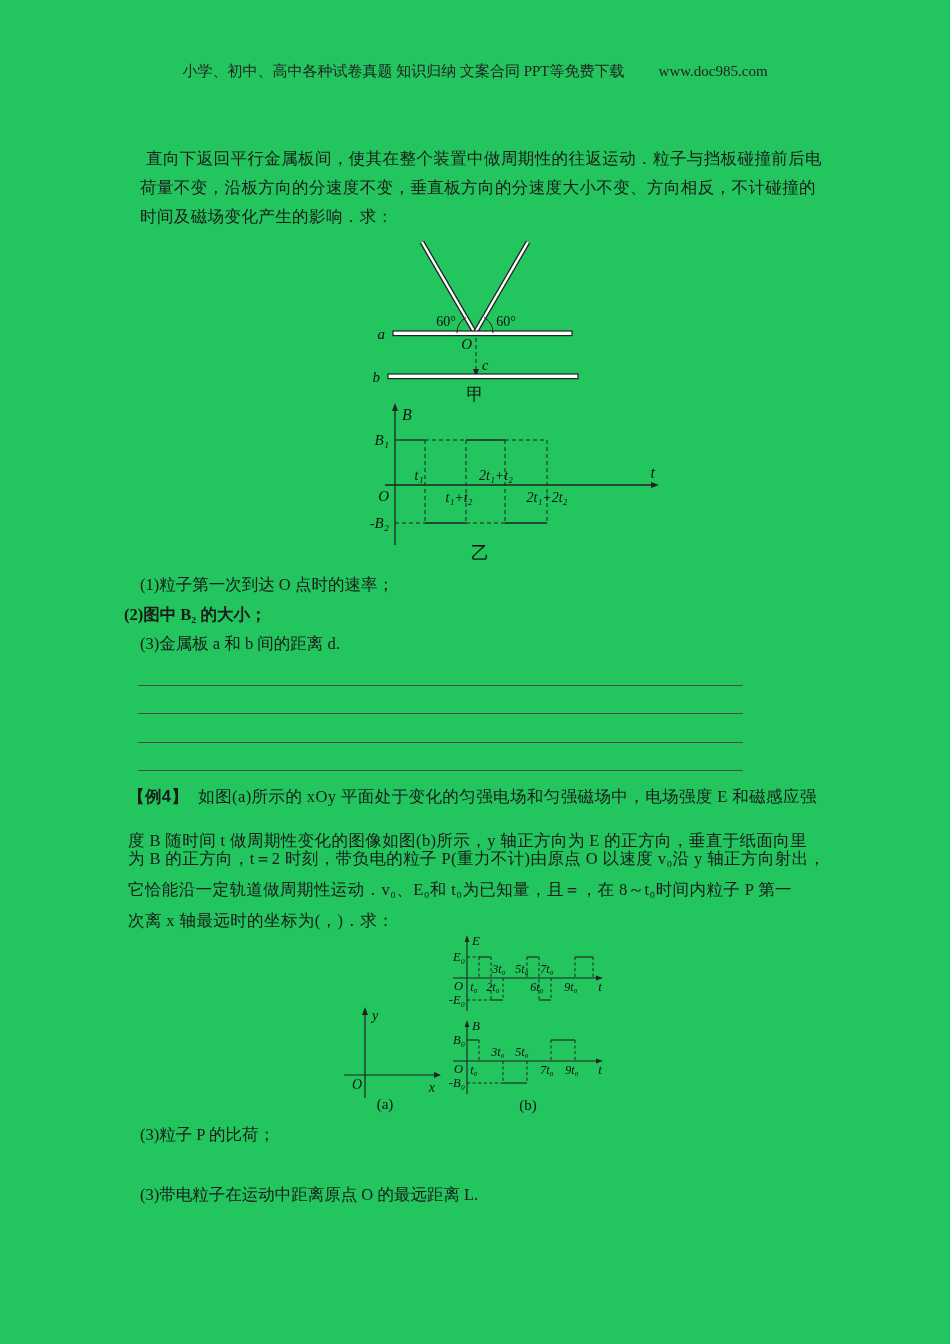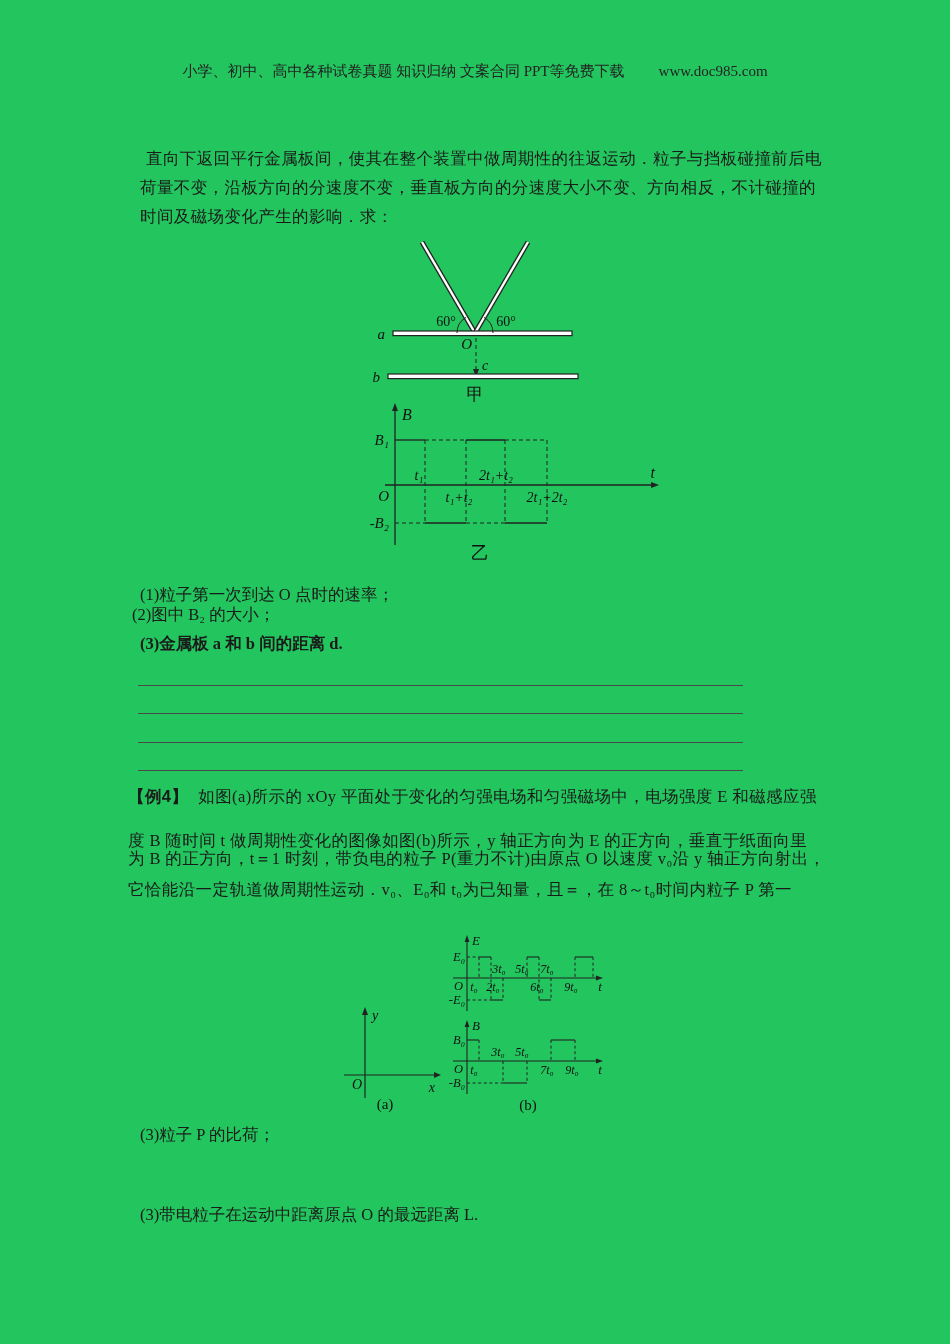--- a/index.html
+++ b/index.html
@@ -93,33 +93,34 @@
       <line class="dash" x1="192" y1="37" x2="192" y2="120"></line>
     </g>
 
     <text class="it" x="64" y="77" font-size="14" text-anchor="middle">t₁</text>
     <text class="it" x="104" y="99" font-size="14" text-anchor="middle">t₁+t₂</text>
     <text class="it" x="141" y="77" font-size="14" text-anchor="middle">2t₁+t₂</text>
     <text class="it" x="192" y="99" font-size="14" text-anchor="middle">2t₁+2t₂</text>
     <text x="125" y="156" font-size="18" text-anchor="middle">乙</text>
   </svg>
 
-  <div class="qline" style="top:574px;left:140px;margin-top:10px;">(1)粒子第一次到达 O 点时的速率；</div>
-  <div class="qline" style="top:604px;left:132px;">(2)图中 B₂ 的大小；</div>
-  <div class="qline" style="top:633px;left:140px;font-weight:bold;">(3)金属板 a 和 b 间的距离 d.</div>
+  <div class="qline" style="top:574px;left:140px;">(1)粒子第一次到达 O 点时的速率；</div>
+  <div class="qline" style="top:604px;left:124px;font-weight:bold;">(2)图中 B₂ 的大小；</div>
+  <div class="qline" style="top:633px;left:140px;">(3)金属板 a 和 b 间的距离 d.</div>
 
   <div class="ansline" style="top:684px;left:138px;width:605px;"></div>
   <div class="ansline" style="top:712px;left:138px;width:605px;"></div>
   <div class="ansline" style="top:741px;left:138px;width:605px;"></div>
   <div class="ansline" style="top:769px;left:138px;width:605px;"></div>
 
   <div class="tline" style="top:786px;left:128px;"><span class="ex-label">【例4】</span><span>如图(a)所示的 xOy 平面处于变化的匀强电场和匀强磁场中，电场强度 E 和磁感应强</span></div>
   <div class="tline" style="top:830px;left:128px;">度 B 随时间 t 做周期性变化的图像如图(b)所示，y 轴正方向为 E 的正方向，垂直于纸面向里</div>
-  <div class="tline" style="top:848px;left:128px;">为 B 的正方向，t＝1 时刻，带负电的粒子 P(重力不计)由原点 O 以速度 v₀沿 y 轴正方向射出，</div>
+  <div class="tline" style="top:848px;left:128px;">为 B 的正方向，t＝2 时刻，带负电的粒子 P(重力不计)由原点 O 以速度 v₀沿 y 轴正方向射出，</div>
   <div class="tline" style="top:879px;left:128px;">它恰能沿一定轨道做周期性运动．v₀、E₀和 t₀为已知量，且＝，在 8～t₀时间内粒子 P 第一</div>
+  <div class="tline" style="top:910px;left:128px;">次离 x 轴最远时的坐标为(，)．求：</div>
 
   <svg style="left:338px;top:1003px;" width="115" height="112" viewBox="0 0 115 112">
     <g>
       <line class="sv" x1="6" y1="72" x2="98" y2="72" stroke-width="1.2"></line>
       <polygon points="96,69 96,75 103,72" fill="#222"></polygon>
       <line class="sv" x1="27" y1="10" x2="27" y2="95" stroke-width="1.2"></line>
       <polygon points="24,12 30,12 27,4" fill="#222"></polygon>
     </g>
     <text class="it" x="34" y="17" font-size="14">y</text>
     <text class="it" x="97" y="89" font-size="14" text-anchor="end">x</text>
@@ -194,15 +195,15 @@
     <text class="it" x="55" y="123" font-size="12" text-anchor="middle">3t₀</text>
     <text class="it" x="79" y="123" font-size="12" text-anchor="middle">5t₀</text>
     <text class="it" x="104" y="141" font-size="12" text-anchor="middle">7t₀</text>
     <text class="it" x="129" y="141" font-size="12" text-anchor="middle">9t₀</text>
     <text class="it" x="157" y="141" font-size="13" text-anchor="middle">t</text>
 
     <text x="85" y="177" font-size="15" text-anchor="middle">(b)</text>
   </svg>
 
   <div class="qline" style="top:1124px;left:140px;">(3)粒子 P 的比荷；</div>
-  <div class="qline" style="top:1184px;left:140px;margin-top:20px;">(3)带电粒子在运动中距离原点 O 的最远距离 L.</div>
+  <div class="qline" style="top:1184px;left:140px;">(3)带电粒子在运动中距离原点 O 的最远距离 L.</div>
 
 </div>
 
 </body></html>

